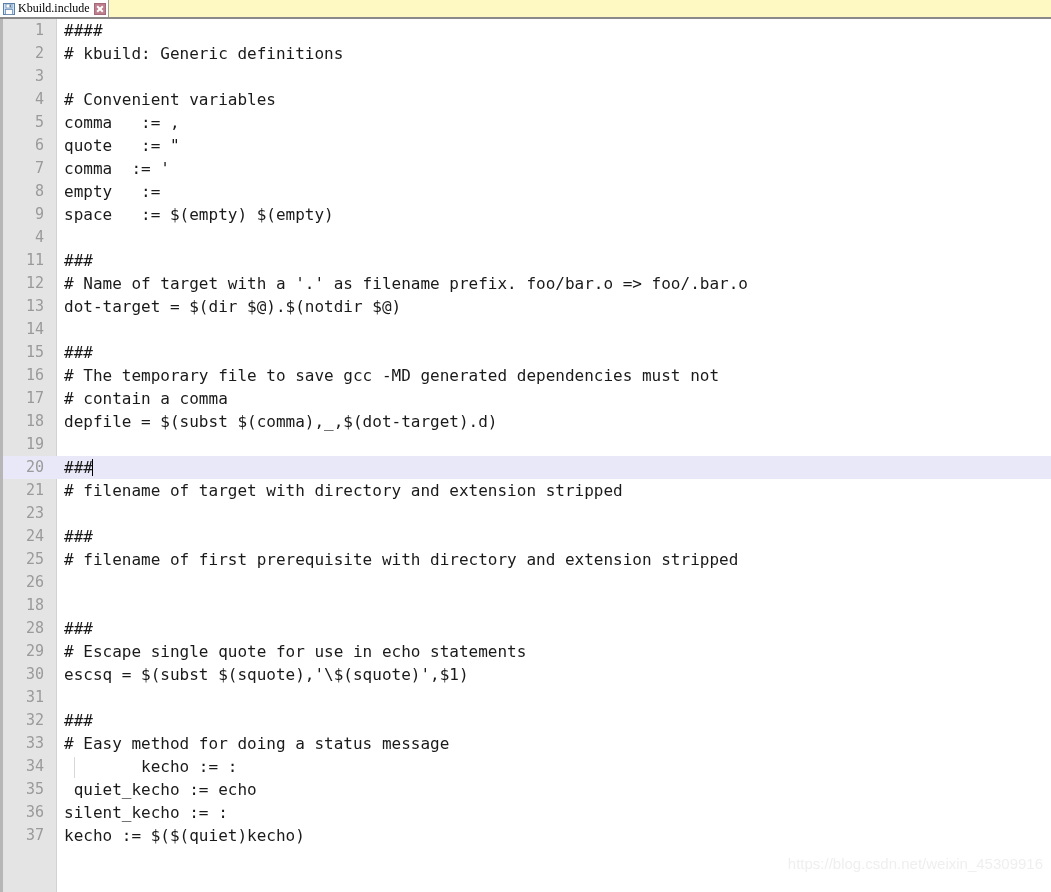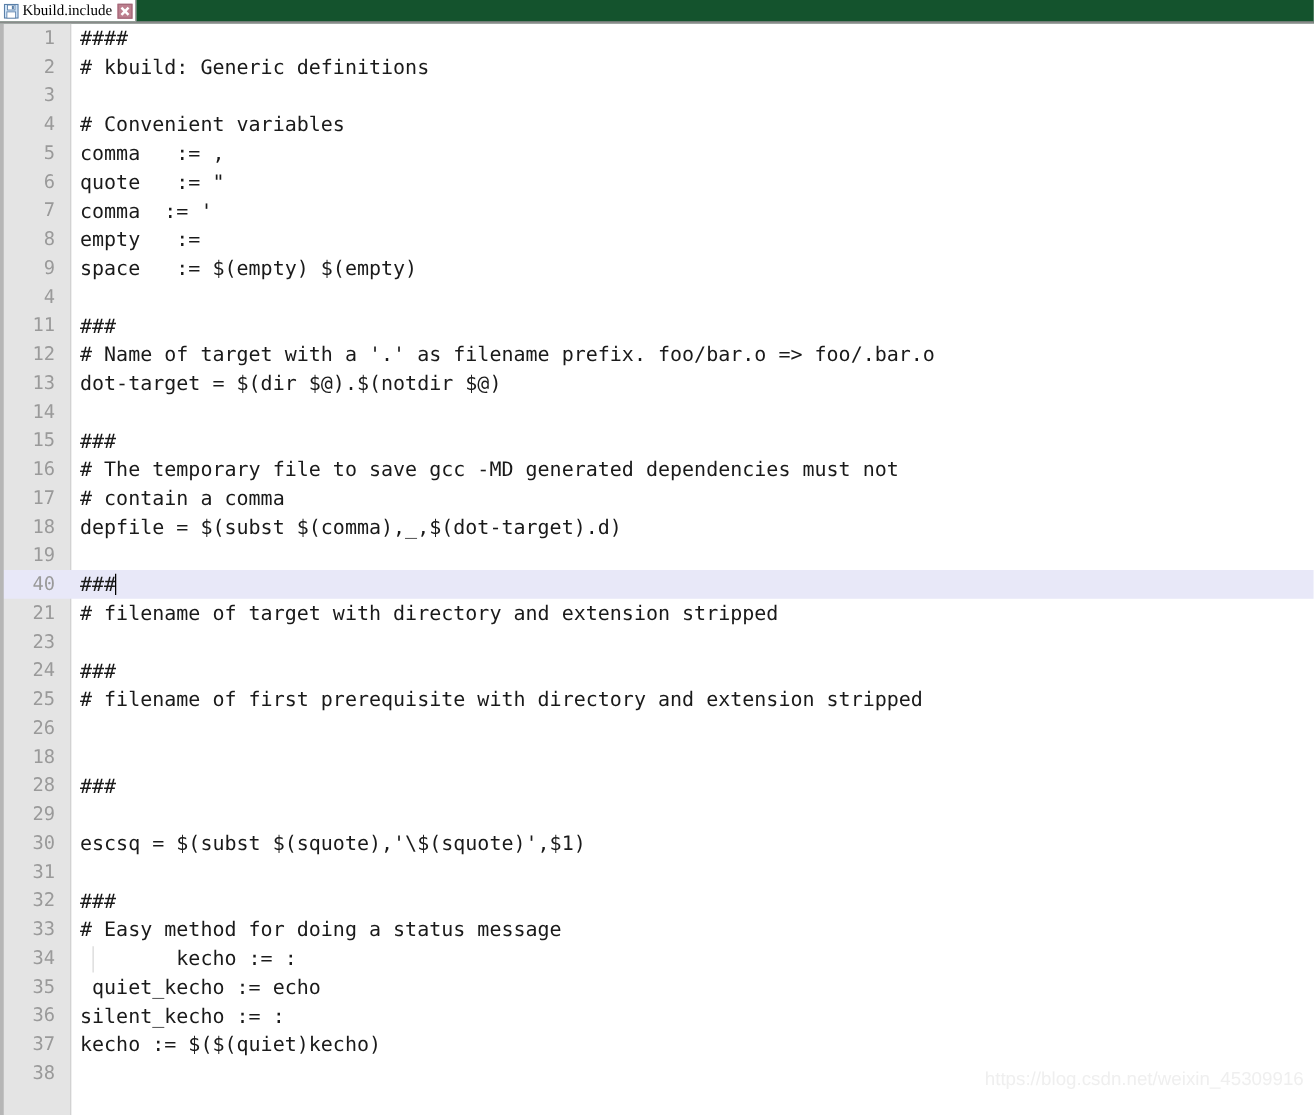--- a/index.html
+++ b/index.html
@@ -11,21 +11,21 @@
     width: 1051px;
     height: 892px;
     overflow: hidden;
     font-family: "DejaVu Sans Mono", "Liberation Mono", monospace;
   }
 
   
   #tabbar {
     position: relative;
     height: 17px;
-    background: #14532d;
+    background: #fef9c3;
     border-bottom: 2px solid #8a8a8a;
     box-sizing: content-box;
     display: flex;
     align-items: flex-end;
   }
   .tab {
     display: flex;
     align-items: center;
     height: 100%;
     background: #ffffff;
@@ -189,33 +189,32 @@
       <div class="code-line"><span class="ln">4</span><span class="code"></span></div>
       <div class="code-line"><span class="ln">11</span><span class="code">###</span></div>
       <div class="code-line"><span class="ln">12</span><span class="code"># Name of target with a '.' as filename prefix. foo/bar.o =&gt; foo/.bar.o</span></div>
       <div class="code-line"><span class="ln">13</span><span class="code">dot-target = $(dir $@).$(notdir $@)</span></div>
       <div class="code-line"><span class="ln">14</span><span class="code"></span></div>
       <div class="code-line"><span class="ln">15</span><span class="code">###</span></div>
       <div class="code-line"><span class="ln">16</span><span class="code"># The temporary file to save gcc -MD generated dependencies must not</span></div>
       <div class="code-line"><span class="ln">17</span><span class="code"># contain a comma</span></div>
       <div class="code-line"><span class="ln">18</span><span class="code">depfile = $(subst $(comma),_,$(dot-target).d)</span></div>
       <div class="code-line"><span class="ln">19</span><span class="code"></span></div>
-      <div class="code-line current"><span class="ln">40</span><span class="code">###<span class="cursor"></span></span></div>
+      <div class="code-line current"><span class="ln">20</span><span class="code">###<span class="cursor"></span></span></div>
       <div class="code-line"><span class="ln">21</span><span class="code"># filename of target with directory and extension stripped</span></div>
       <div class="code-line"><span class="ln">23</span><span class="code"></span></div>
       <div class="code-line"><span class="ln">24</span><span class="code">###</span></div>
       <div class="code-line"><span class="ln">25</span><span class="code"># filename of first prerequisite with directory and extension stripped</span></div>
       <div class="code-line"><span class="ln">26</span></div>
       <div class="code-line"><span class="ln">18</span><span class="code"></span></div>
       <div class="code-line"><span class="ln">28</span><span class="code">###</span></div>
-      <div class="code-line"><span class="ln">29</span></div>
+      <div class="code-line"><span class="ln">29</span><span class="code"># Escape single quote for use in echo statements</span></div>
       <div class="code-line"><span class="ln">30</span><span class="code">escsq = $(subst $(squote),'\$(squote)',$1)</span></div>
       <div class="code-line"><span class="ln">31</span><span class="code"></span></div>
       <div class="code-line"><span class="ln">32</span><span class="code">###</span></div>
       <div class="code-line"><span class="ln">33</span><span class="code"># Easy method for doing a status message</span></div>
       <div class="code-line"><span class="ln">34</span><span class="indent-guide"></span><span class="code">        kecho := :</span></div>
       <div class="code-line"><span class="ln">35</span><span class="code"> quiet_kecho := echo</span></div>
       <div class="code-line"><span class="ln">36</span><span class="code">silent_kecho := :</span></div>
       <div class="code-line"><span class="ln">37</span><span class="code">kecho := $($(quiet)kecho)</span></div>
-      <div class="code-line"><span class="ln">38</span><span class="code"></span></div>
     </div>
   <div id="watermark">https://blog.csdn.net/weixin_45309916</div>
 </div>
 
 </body></html>

